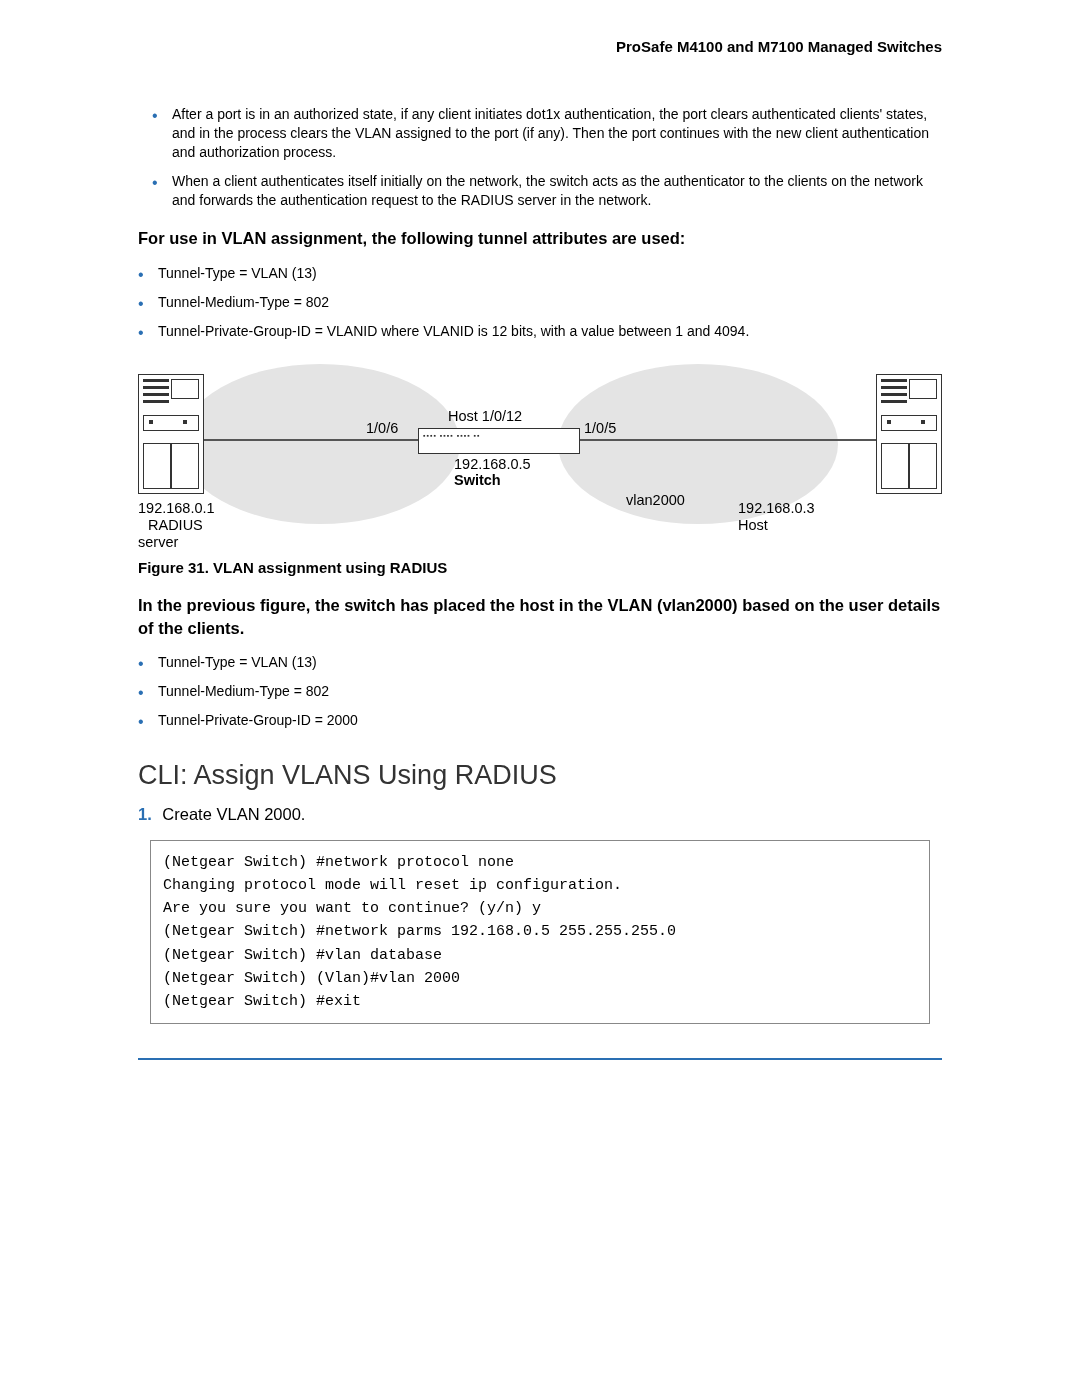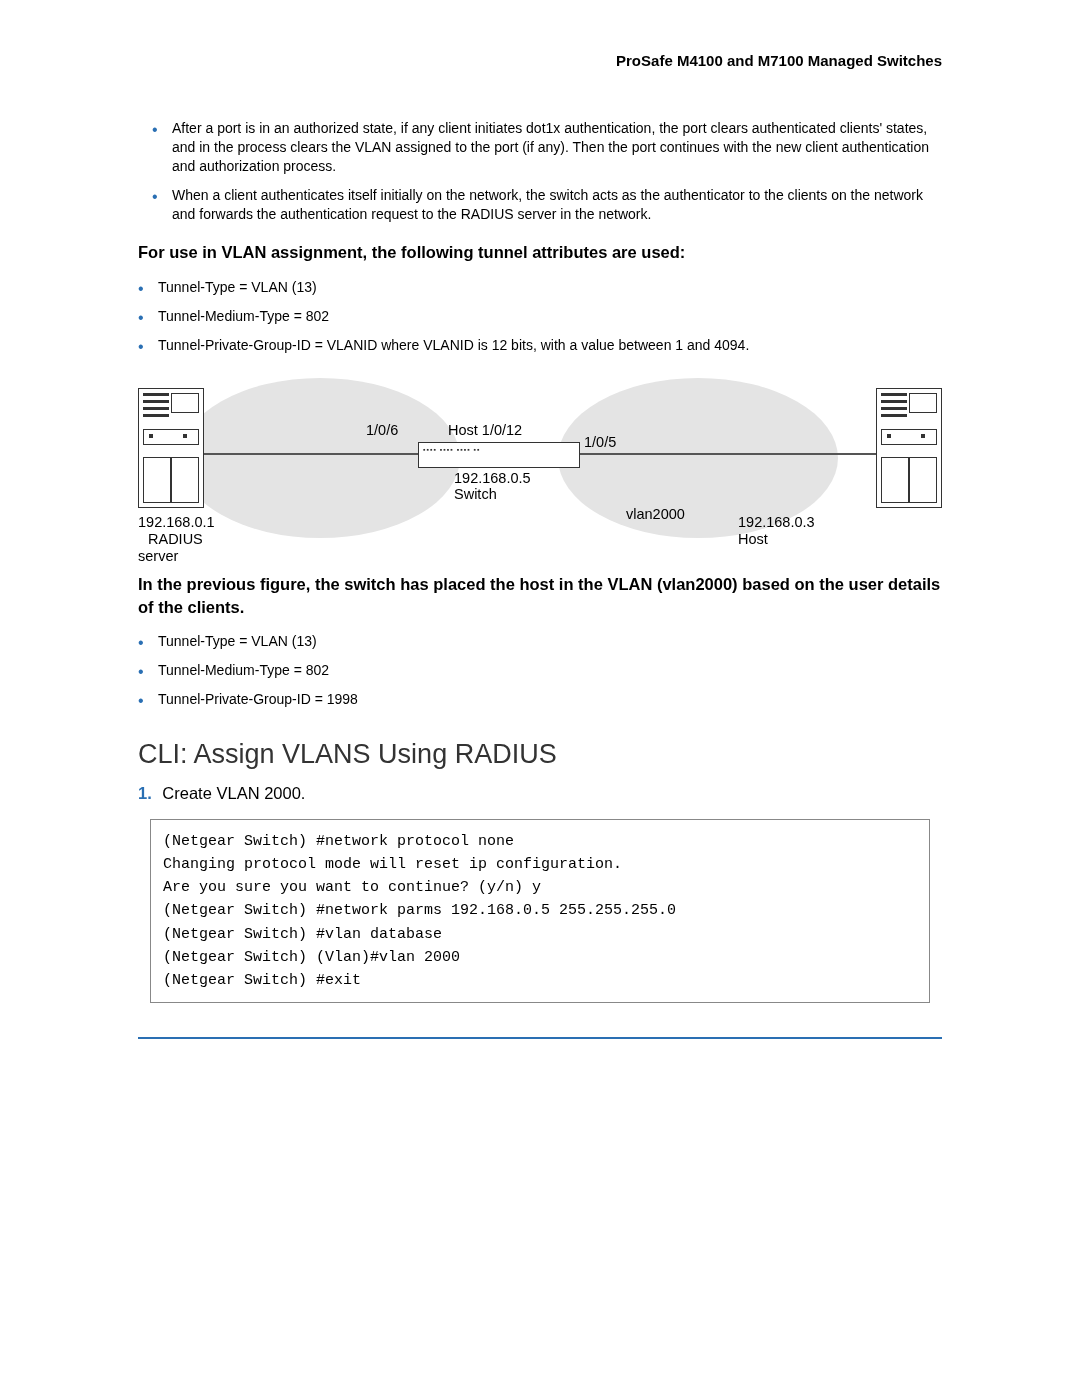--- a/index.html
+++ b/index.html
@@ -8,21 +8,21 @@
     font-family: Arial, Helvetica, sans-serif;
     font-size: 16px;
     color: #000;
     background: #fff;
   }
   .page {
     width: 1080px;
     height: 1397px;
     position: relative;
     box-sizing: border-box;
-    padding: 52px 138px 40px 138px;
+    padding: 38px 138px 40px 138px;
   }
   .header {
     text-align: right;
     font-weight: bold;
     font-size: 15px;
     margin-bottom: 50px;
   }
   .bullets {
     margin: 0 0 18px 0;
     padding: 0;
@@ -201,42 +201,43 @@
         <div class="dot a"></div>
         <div class="dot b"></div>
       <div class="tower l"></div>
         <div class="tower r"></div>
     </div>
 
     <div class="wire left"></div>
     <div class="wire right"></div>
     <div class="switch"></div>
 
-    <span class="fig-label" style="left:228px; top:44px;">1/0/6</span>
+    <span class="fig-label" style="left:228px; top:56px;">1/0/6</span>
     <span class="fig-label" style="left:310px; top:44px;">Host 1/0/12</span>
     <span class="fig-label" style="left:446px; top:56px;">1/0/5</span>
     <span class="fig-label" style="left:316px; top:92px;">192.168.0.5</span>
-    <span class="fig-label" style="left:316px; top:108px;">Switch</span>
+    <span class="fig-label" style="left:316px; top:108px;font-weight:bold;">Switch</span>
     <span class="fig-label" style="left:488px; top:128px;">vlan2000</span>
 
     <span class="fig-label" style="left:0;   top:136px;">192.168.0.1</span>
     <span class="fig-label" style="left:10px;   top:153px;">RADIUS</span>
     <span class="fig-label" style="left:0;   top:170px;">server</span>
 
     <span class="fig-label" style="left:600px; top:136px;">192.168.0.3</span>
     <span class="fig-label" style="left:600px; top:153px;">Host</span>
   </div>
 
+  <p class="fig-caption">Figure 31. VLAN assignment using RADIUS</p>
 
   <p class="body">In the previous figure, the switch has placed the host in the VLAN (vlan2000) based on the user details of the clients.</p>
 
   <ul class="bullets small">
     <li>Tunnel-Type = VLAN (13)</li>
     <li>Tunnel-Medium-Type = 802</li>
-    <li>Tunnel-Private-Group-ID = 1998</li>
+    <li>Tunnel-Private-Group-ID = 2000</li>
   </ul>
 
   <h2 class="section">CLI: Assign VLANS Using RADIUS</h2>
 
   <div class="step">
     <span class="num">1.</span>
     <span>Create VLAN 2000.</span>
   </div>
 
   <pre class="code">(Netgear Switch) #network protocol none

